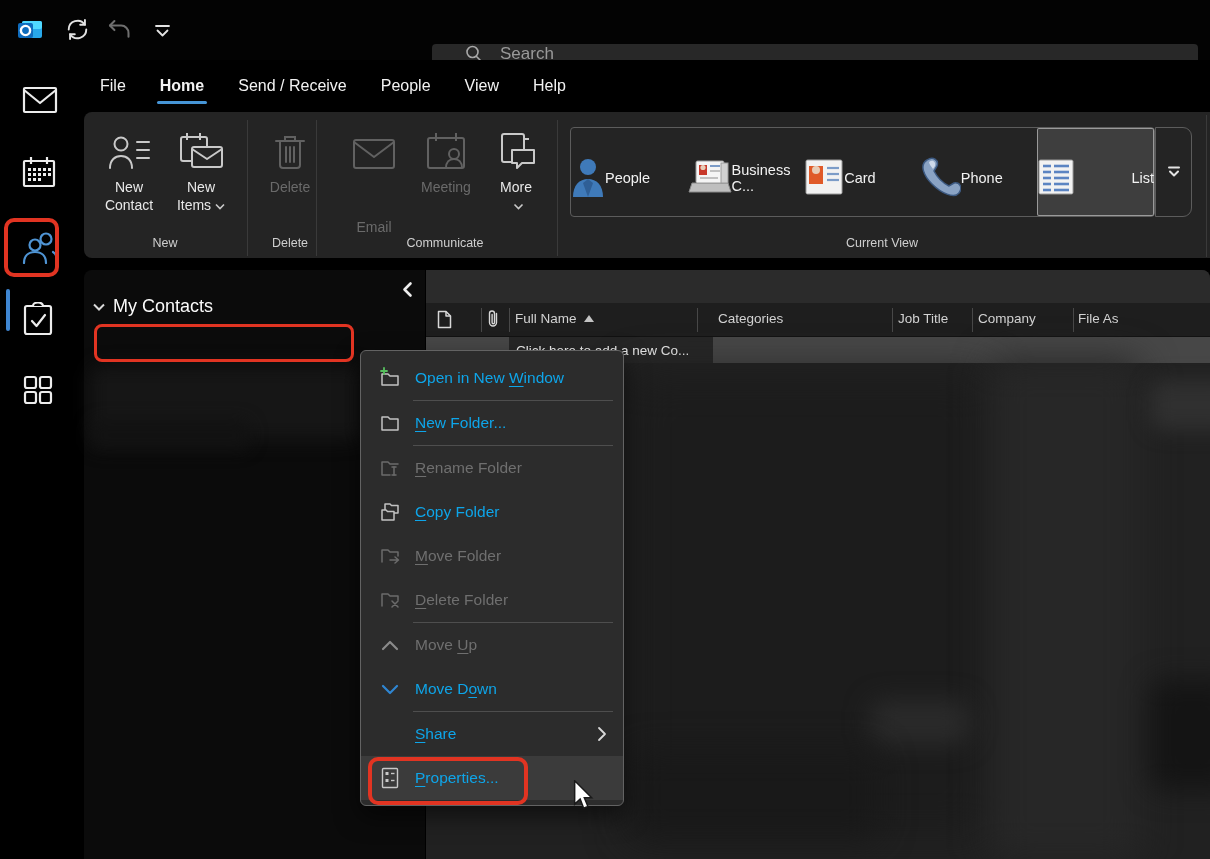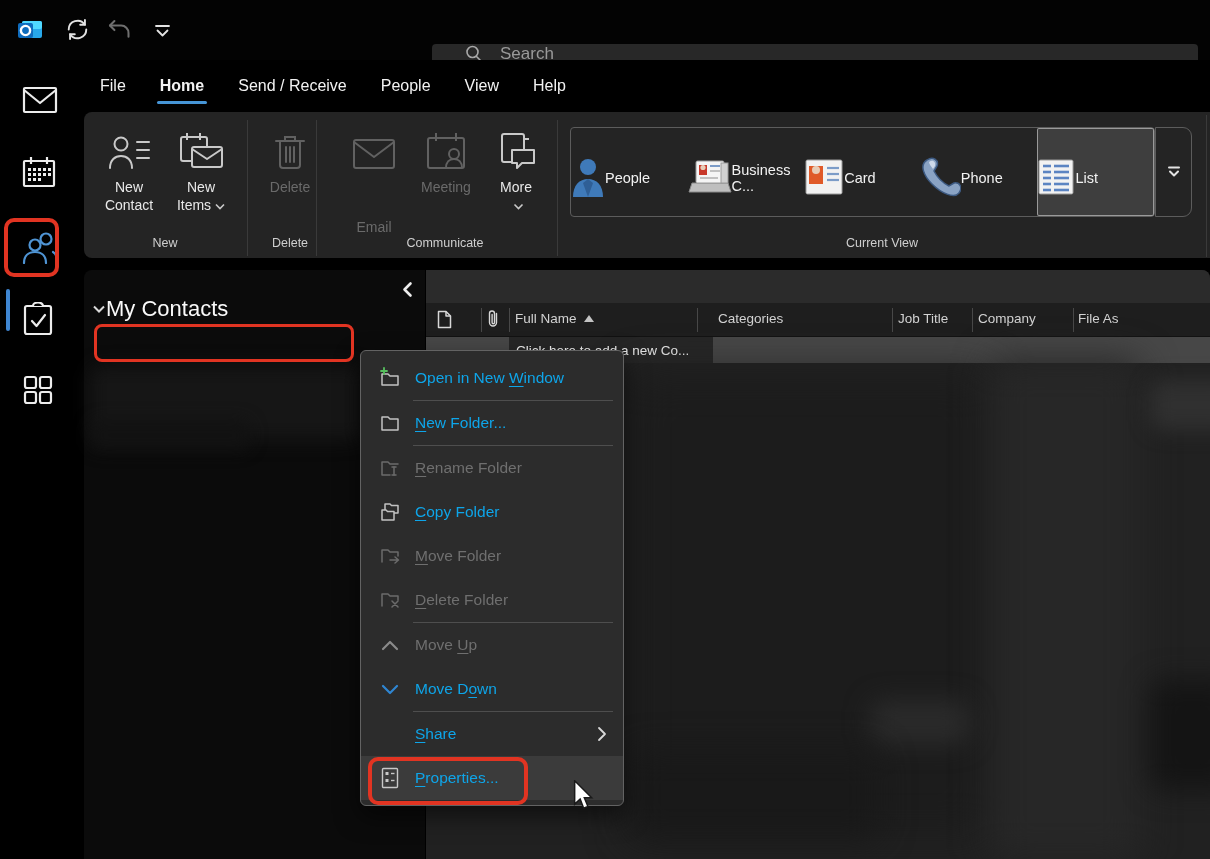--- a/index.html
+++ b/index.html
@@ -36,37 +36,37 @@
   .rbtn.disabled .rlabel { color:#6a6a6a; }
   .rsep { position:absolute; top:8px; height:136px; width:1px; background:#3a3a3a; }
   .rgroup { position:absolute; top:124px; font-size:12.5px; color:#cfcfcf; text-align:center; }
   .caret-inline { display:inline-block; margin-left:4px; }
 
   .gallery { position:absolute; left:486px; top:15px; width:585px; height:90px;
              border:1px solid #5c5c5c; border-radius:4px; display:flex; background:#242424; }
   .view-item { width:117px; display:flex; flex-direction:row; align-items:center; padding-top:9px; }
   .view-item .vicon { height:50px; display:flex; align-items:center; justify-content:center; }
   .view-item .vlabel { font-size:14.5px; color:#f2f2f2; margin-top:2px; }
-  .view-item.selected { background:#3e3e3e; box-shadow:inset 0 0 0 1px #9a9a9a; border-radius:2px; }
+  .view-item.selected { background:#3e3e3e; box-shadow:inset 0 0 0 1px #9a9a9a; border-radius:2px;justify-content:space-between; }
   .gallery-more { position:absolute; left:1071px; top:15px; width:37px; height:90px;
                   border:1px solid #5c5c5c; border-radius:0 9px 9px 0; display:flex;
                   align-items:center; justify-content:center; }
   .ribbon-edge { position:absolute; left:1206px; top:115px; width:1px; height:142px; background:#3a3a3a; }
 
   
   .side-icon { position:absolute; left:22px; }
   .side-selbar { position:absolute; left:6px; top:229px; width:3.5px; height:42px;
                  background:#3f86d2; border-radius:2px; }
 
   
   .folderpane { left:84px; top:270px; width:341px; height:589px; background:#0b0b0b;
                 border-radius:8px 0 0 0; position:absolute; }
   .fp-collapse { position:absolute; right:10px; top:11px; }
-  .fp-group { position:absolute; left:8px; top:26px; display:flex; align-items:center; gap:0;
-              font-size:22px; color:#fafafa; }
+  .fp-group { position:absolute; left:8px; top:26px; display:flex; align-items:center; gap:7px;
+              font-size:18px; color:#fafafa; }
   .fp-row { position:absolute; left:0; top:56px; width:341px; height:36px; background:#3d3d3d;
             display:flex; align-items:center; padding-left:22px; }
   .fp-row .fname { font-weight:700; font-size:15.5px; color:#fff; }
   .fp-row .fdash { margin-left:7px; font-size:15px; color:#e0e0e0; }
   .fp-redact { margin-left:12px; width:142px; height:22px; background:#5d5d5d;
                border-radius:3px; filter:blur(6px); }
   .fp-blob1 { position:absolute; left:6px; top:96px; width:272px; height:74px; background:#161616;
               border-radius:12px; filter:blur(9px); }
   .fp-blob2 { position:absolute; left:6px; top:150px; width:160px; height:30px; background:#121212;
               border-radius:10px; filter:blur(8px); }

